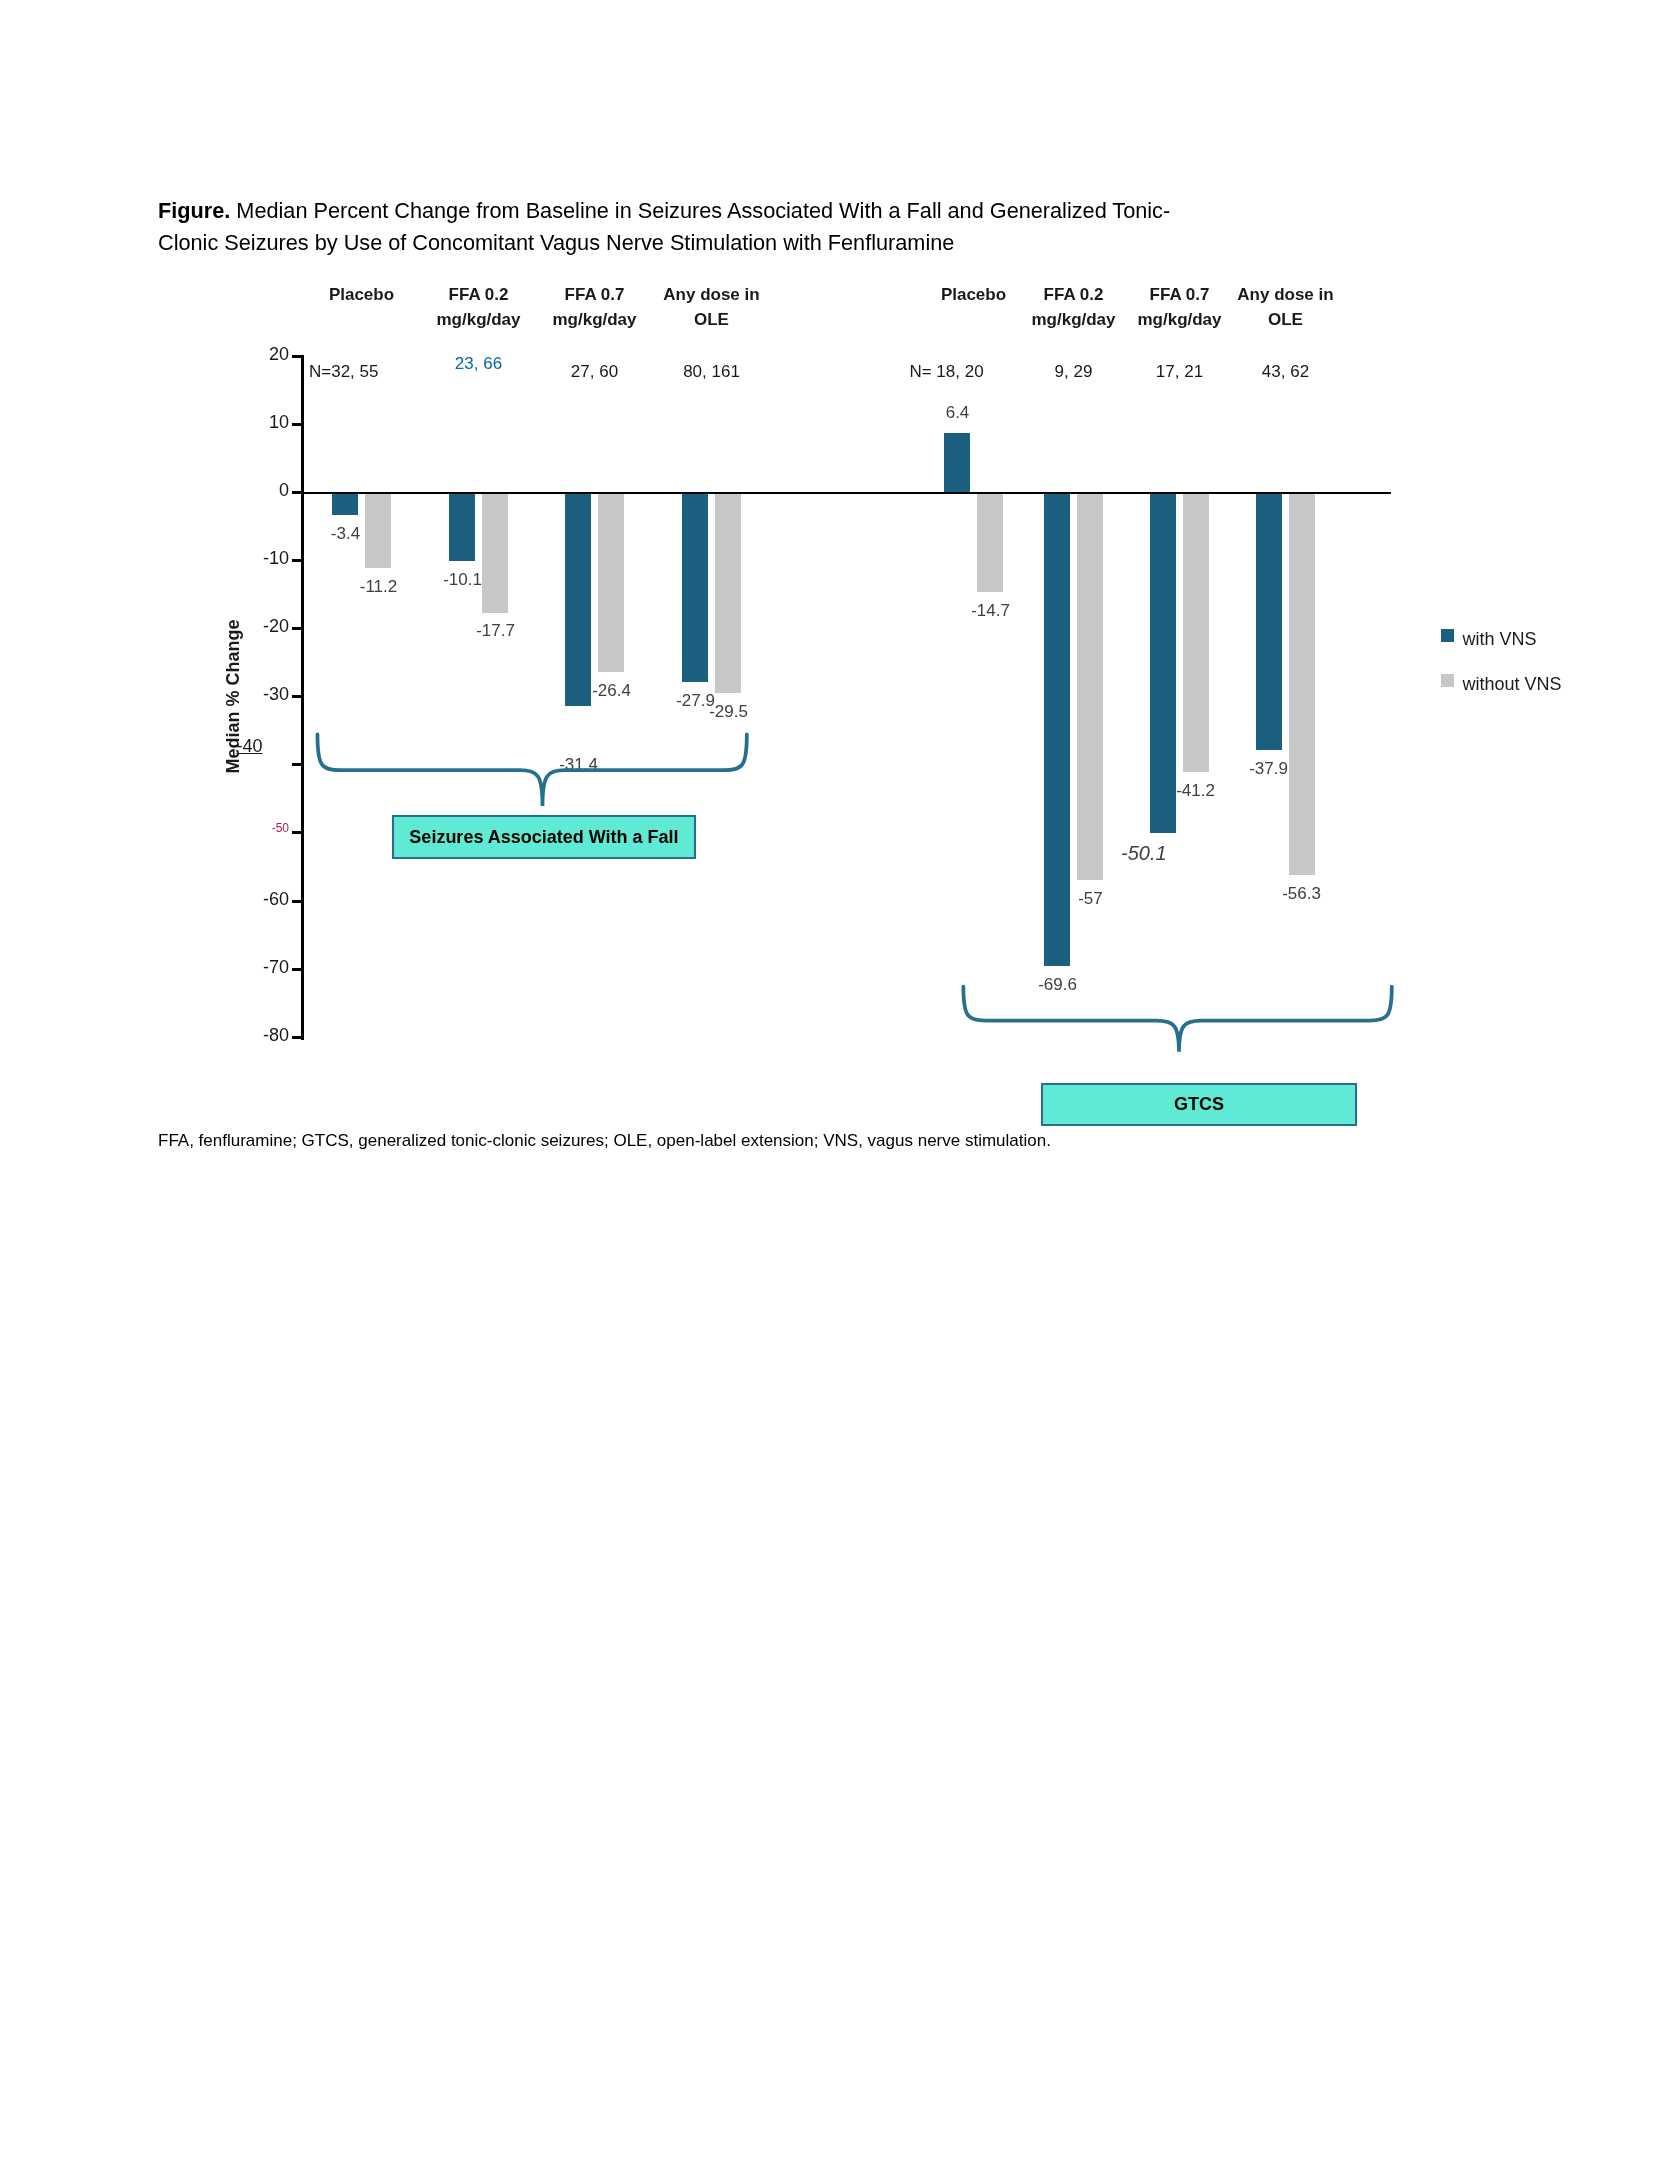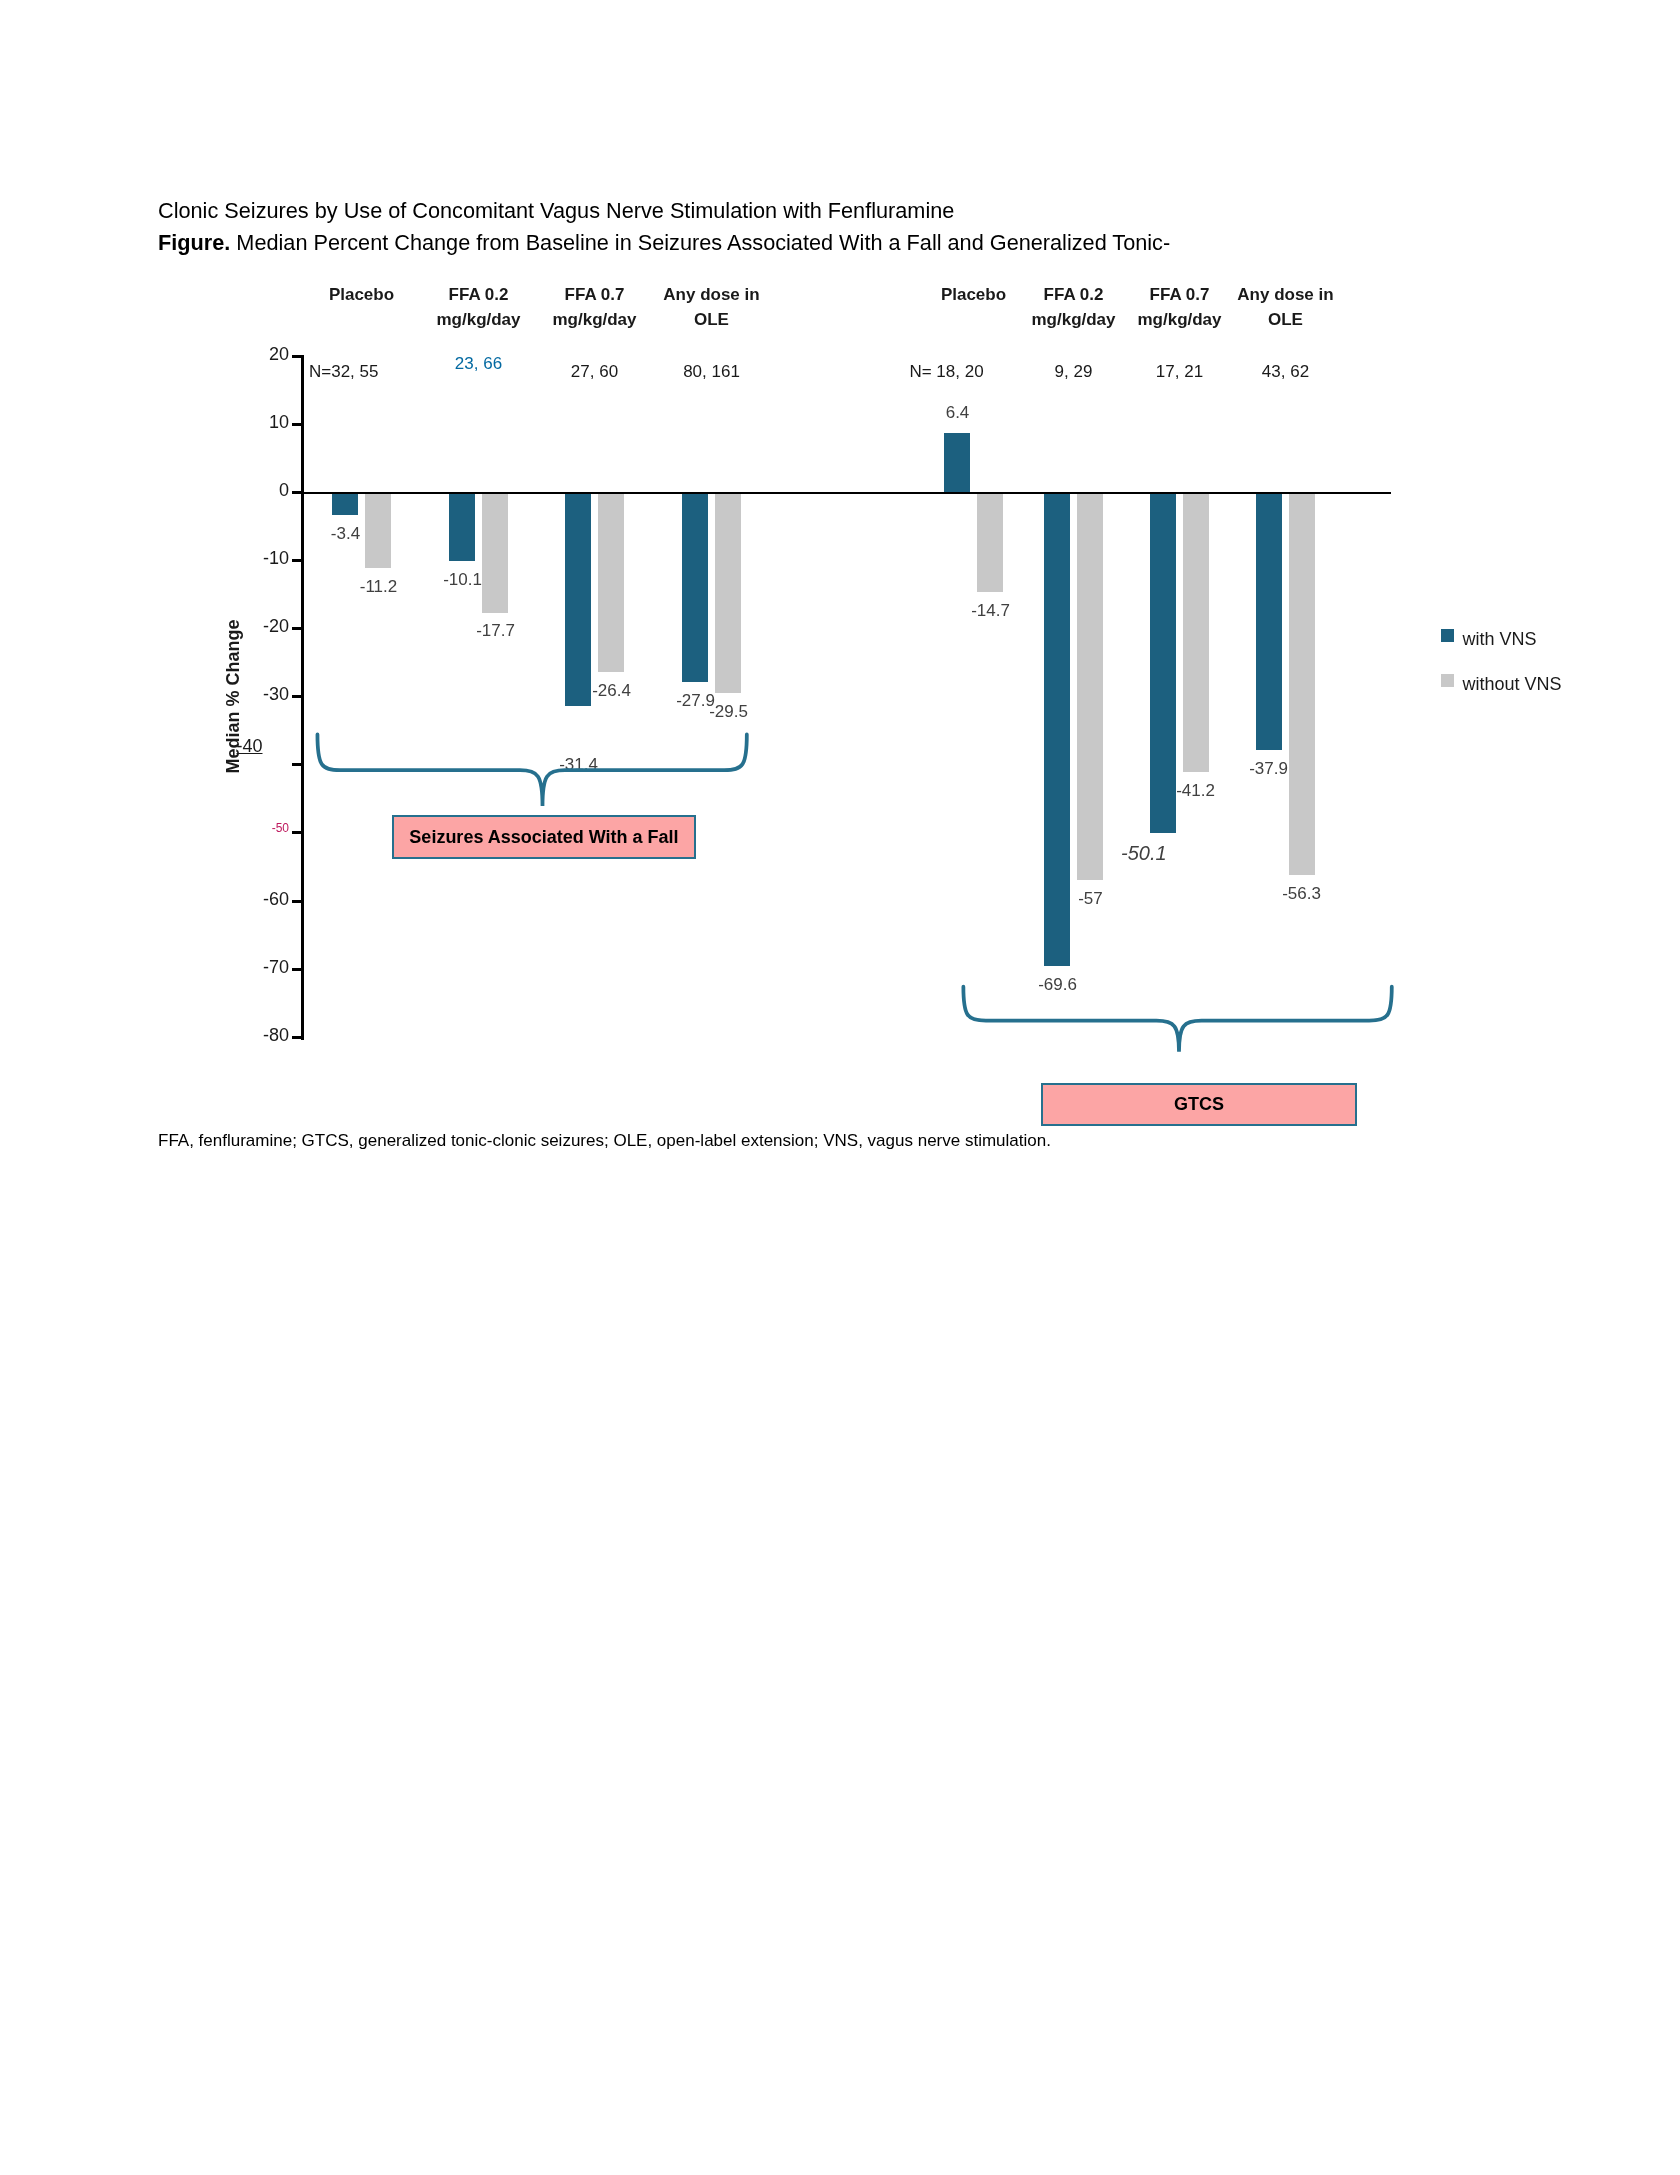--- a/index.html
+++ b/index.html
@@ -22,43 +22,43 @@
     transform:rotate(-90deg);
     transform-origin:50% 50%;
     text-align:center;
     font-weight:bold;font-size:18px;color:#1a1a1a;
     white-space:nowrap;
   }
   .section-box{
     border:2.8px solid #26708E;
     text-align:center;
     font-weight:bold;font-size:18px;color:#000;
-    background:#fca5a5;
+    background:#5eead4;
     display:flex;align-items:center;justify-content:center;
   }
   #fall-box{left:392px;top:815px;width:300px;height:40px;}
   #gtcs-box{left:1041px;top:1083px;width:312px;height:39px;}
   #legend{left:1441px;top:629px;}
   .legend-row{display:flex;align-items:flex-start;margin-bottom:23.5px;}
   .legend-swatch{width:13px;height:13px;margin-right:8.5px;flex:0 0 auto;}
   .legend-label{font-size:18px;color:#1a1a1a;white-space:nowrap;}
   #footnote{
     left:158px;top:1131px;width:1318px;
     font-size:17px;color:#000;
   }
   #brace-svg{left:0;top:0;pointer-events:none;}
 </style>
 </head>
 <body>
 
 <div id="page">
 
   <div id="figure-title" class="abs">
+    <div><span class="fig-label">Figure.</span> <span>Median Percent Change from Baseline in Seizures Associated With a Fall and Generalized Tonic-</span></div>
     <div>Clonic Seizures by Use of Concomitant Vagus Nerve Stimulation with Fenfluramine</div>
-    <div><span class="fig-label">Figure.</span> <span>Median Percent Change from Baseline in Seizures Associated With a Fall and Generalized Tonic-</span></div>
   </div>
 
   <div id="y-axis-title" class="abs">Median % Change</div>
 
   <div id="chart" class="abs" style="left:0;top:0;width:1681px;height:2175px;">
       <div style="position: absolute; left: 210px; top: 344px; width: 79px; text-align: right; font-size: 18px; color: rgb(26, 26, 26);">20</div>
       <div style="position: absolute; left: 292px; top: 355px; width: 12.2px; height: 2.8px; background: rgb(0, 0, 0);"></div>
       <div style="position: absolute; left: 210px; top: 412px; width: 79px; text-align: right; font-size: 18px; color: rgb(26, 26, 26);">10</div>
       <div style="position: absolute; left: 292px; top: 423px; width: 12.2px; height: 2.8px; background: rgb(0, 0, 0);"></div>
       <div style="position: absolute; left: 210px; top: 480px; width: 79px; text-align: right; font-size: 18px; color: rgb(26, 26, 26);">0</div>

